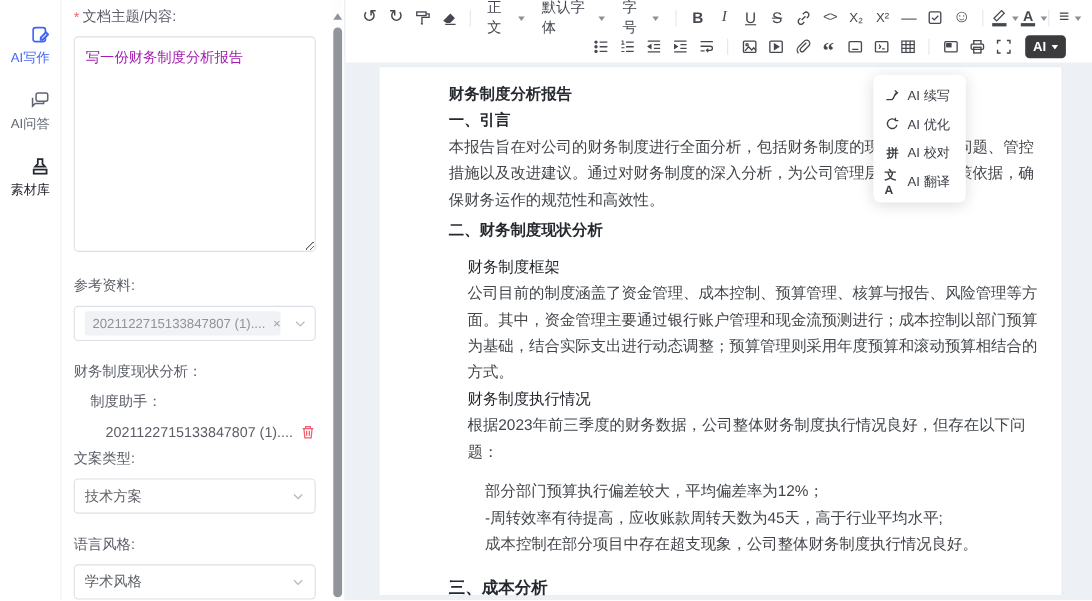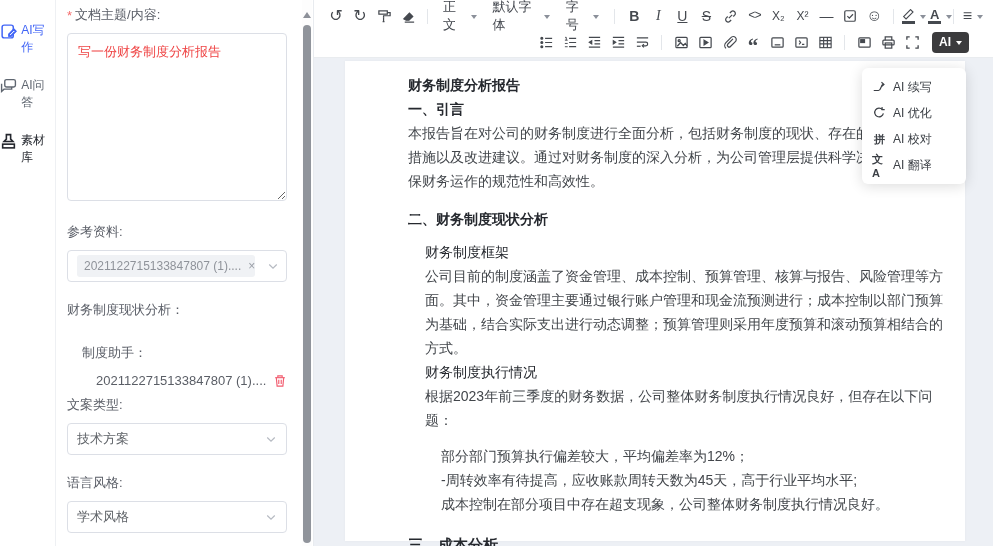--- a/index.html
+++ b/index.html
@@ -3,41 +3,41 @@
 <meta charset="utf-8">
 <style>
   *{margin:0;padding:0;box-sizing:border-box}
   html,body{background:#fff}
   .app{position:relative;width:993px;height:546px;overflow:hidden;background:#fff;
        font-family:"Liberation Sans","DejaVu Sans",sans-serif;display:flex;font-size:13px;color:#42464d}
 
   
   .nav{width:56px;flex:0 0 56px;border-right:1px solid #eef0f3;display:flex;flex-direction:column;
        align-items:center;padding-top:22px;gap:21px;background:#fff}
-  .nav-item{display:flex;flex-direction:row;align-items:flex-start;gap:4px;font-size:12px;color:#5f6670;cursor:pointer}
+  .nav-item{display:flex;flex-direction:column;align-items:flex-end;gap:4px;font-size:12px;color:#5f6670;cursor:pointer}
   .nav-item .nicon{width:18px;height:18px;display:flex;align-items:center;justify-content:center}
   .nav-item.active{color:#4165f6}
   .nav-item.dark{color:#24272e}
 
   
   .panel{width:258px;flex:0 0 258px;position:relative;border-right:1px solid #e8ebef;
          padding:6px 26px 0 11px;background:#fff}
   .flabel{font-size:13px;color:#595d66;margin:0 0 9px 0;display:flex;align-items:center;gap:3px}
   .req{color:#f56c6c}
   .mt{margin-top:19px}
-  textarea.topic{width:100%;height:168px;border:1px solid #dcdfe6;border-radius:4px;padding:8px 10px;
-         font-size:13px;color:#ef4444;font-family:inherit;resize:both;outline:none;line-height:19px}
+  textarea.topic{width:100%;height:196px;border:1px solid #dcdfe6;border-radius:4px;padding:8px 10px;
+         font-size:13px;color:#a21caf;font-family:inherit;resize:both;outline:none;line-height:19px}
   .select{height:32px;border:1px solid #dcdfe6;border-radius:4px;display:flex;align-items:center;
           padding:0 9px;color:#5f6368;background:#fff;cursor:pointer;gap:6px}
   .select .val{flex:1;white-space:nowrap;overflow:hidden}
   .chev{flex:0 0 auto;color:#b6bac2;display:flex}
   .tag{background:#f0f2f5;border-radius:3px;padding:4px 7px;font-size:12px;color:#8f939a;
        display:flex;align-items:center;gap:7px;max-width:178px;white-space:nowrap}
   .tag .x{color:#9ba0a8;font-size:12px;cursor:pointer}
-  .filegroup{margin-top:25px}
+  .filegroup{margin-top:9px}
   .fg-name{color:#595d66;padding-left:15px;margin-bottom:11px}
   .file-row{display:flex;align-items:center;padding-left:29px;color:#5a5e66;margin-bottom:8px}
   .file-row .fname{flex:1;white-space:nowrap;overflow:hidden;font-size:13px}
   .trash{color:#f25c6f;cursor:pointer;display:flex;margin-left:6px}
 
   
   .pscroll{position:absolute;top:0;right:1px;width:10px;height:100%;background:#fdfdfd}
   .pscroll .up{position:absolute;top:8px;left:1px;width:0;height:0;border:4px solid transparent;
                border-bottom:6px solid #8d9199}
   .pscroll .thumb{position:absolute;top:25px;bottom:3px;left:1px;width:8px;background:#90949b;border-radius:4px}
@@ -70,21 +70,21 @@
   .page{width:620px;height:480px;background:#fff;padding:12px 12px 0 63px;box-shadow:0 0 3px rgba(0,0,0,.04)}
   .doc{width:545px;font-size:14px;line-height:24px;color:#42464b}
   .doc .hd{font-weight:700;color:#25282e}
   .doc .sub{font-weight:400;color:#25282e;padding-left:17px;margin-top:9px}
   .doc .pind{padding-left:17px}
   .doc .li{padding-left:33px}
   .doc .list{margin-top:12px}
   .doc .h2big{font-weight:700;color:#25282e;font-size:15px;margin:17px 0 12px}
 
   
-  .aimenu{position:absolute;left:862px;top:68px;width:104px;background:#fff;border-radius:6px;z-index:9;
+  .aimenu{position:absolute;left:794px;top:68px;width:84px;background:#fff;border-radius:6px;z-index:9;
           box-shadow:0 2px 14px rgba(0,0,0,.14);padding:6px 0}
   .aimi{height:26px;display:flex;align-items:center;gap:7px;padding:0 10px;font-size:12px;color:#3c4046;cursor:pointer}
   .aimi .mic{width:14px;display:flex;align-items:center;justify-content:center;flex:0 0 14px;color:#3c4046}
   .mglyph{font-size:11px;font-weight:700;letter-spacing:-1px}
 
   svg{display:block}
 </style>
 </head>
 <body>
 
@@ -377,21 +377,21 @@
         </span>
       </div>
     </div>
 
     <div class="content">
       <div class="page">
         <div class="doc">
           <div class="hd">财务制度分析报告</div>
           <div class="hd">一、引言</div>
           <div class="p">本报告旨在对公司的财务制度进行全面分析，包括财务制度的现状、存在的问题、管控措施以及改进建议。通过对财务制度的深入分析，为公司管理层提供科学决策依据，确保财务运作的规范性和高效性。</div>
-          <div class="hd" style="margin-top:14px">二、财务制度现状分析</div>
+          <div class="hd" style="margin-top:4px">二、财务制度现状分析</div>
           <div class="sub">财务制度框架</div>
           <div class="p pind">公司目前的制度涵盖了资金管理、成本控制、预算管理、核算与报告、风险管理等方面。其中，资金管理主要通过银行账户管理和现金流预测进行；成本控制以部门预算为基础，结合实际支出进行动态调整；预算管理则采用年度预算和滚动预算相结合的方式。</div>
           <div class="sub" style="margin-top:0">财务制度执行情况</div>
           <div class="p pind">根据2023年前三季度的财务数据，公司整体财务制度执行情况良好，但存在以下问题：</div>
           <div class="list">
             <div class="li">部分部门预算执行偏差较大，平均偏差率为12%；</div>
             <div class="li">-周转效率有待提高，应收账款周转天数为45天，高于行业平均水平;</div>
             <div class="li">成本控制在部分项目中存在超支现象，公司整体财务制度执行情况良好。</div>
           </div>
           <div class="h2big">三、成本分析</div>

